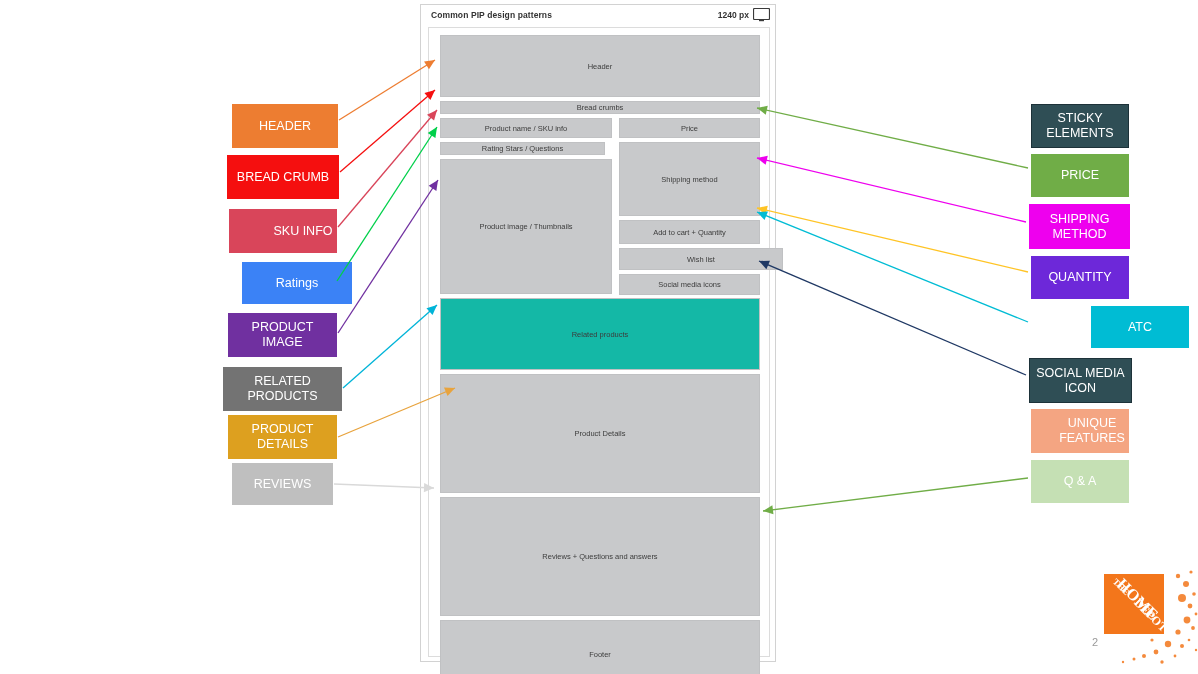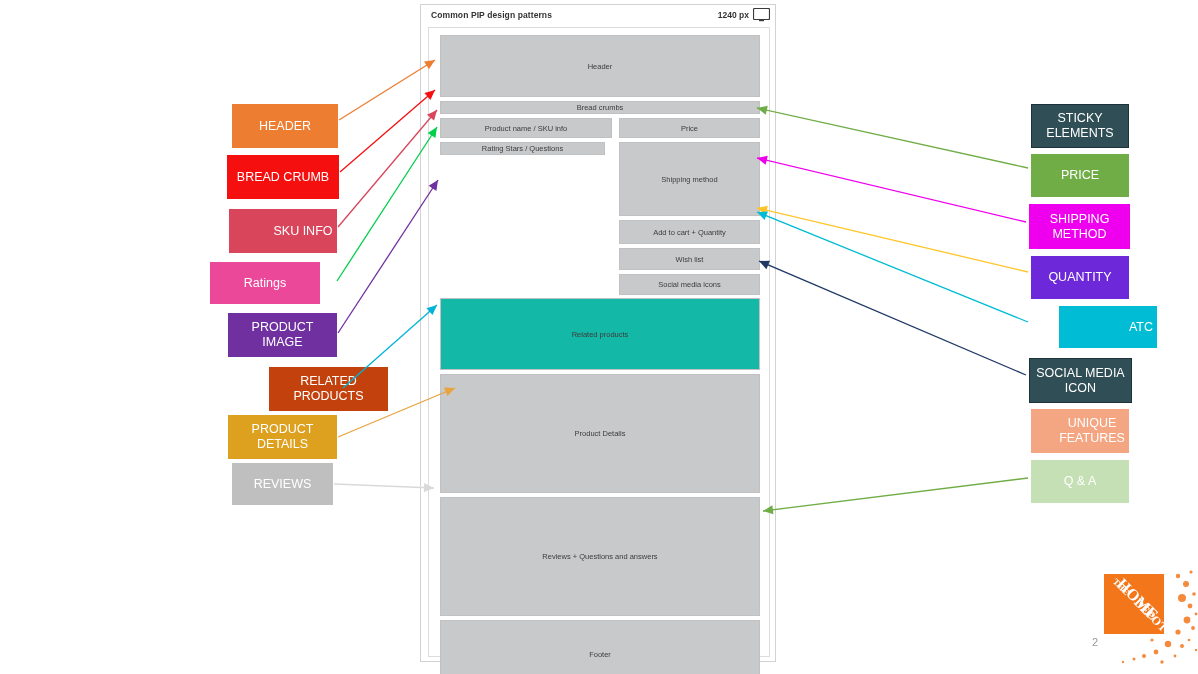--- a/index.html
+++ b/index.html
@@ -102,30 +102,33 @@
         </div>
         <div class="wbox" style="left: 11px; top: 73px; width: 320px; height: 13px; background: rgb(200, 201, 203);">
           <span>Bread crumbs</span>
         </div>
         <div class="wbox" style="left: 11px; top: 90px; width: 172px; height: 20px; background: rgb(200, 201, 203);">
           <span>Product name / SKU info</span>
         </div>
         <div class="wbox" style="left: 11px; top: 114px; width: 165px; height: 13px; background: rgb(200, 201, 203);">
           <span>Rating Stars / Questions</span>
         </div>
+        <div class="wbox" style="left: 11px; top: 131px; width: 172px; height: 135px; background: rgb(200, 201, 203);">
+          <span>Product image / Thumbnails</span>
+        </div>
         <div class="wbox" style="left: 190px; top: 90px; width: 141px; height: 20px; background: rgb(200, 201, 203);">
           <span>Price</span>
         </div>
         <div class="wbox" style="left: 190px; top: 192px; width: 141px; height: 24px; background: rgb(200, 201, 203);">
           <span>Add to cart + Quantity</span>
         </div>
         <div class="wbox" style="left: 190px; top: 114px; width: 141px; height: 74px; background: rgb(200, 201, 203);">
           <span>Shipping method</span>
         </div>
-        <div class="wbox" style="left: 190px; top: 220px; width: 141px; height: 22px; background: rgb(200, 201, 203);">
+        <div class="wbox" style="left: 190px; top: 220px; width: 164px; height: 22px; background: rgb(200, 201, 203);">
           <span>Wish list</span>
         </div>
         <div class="wbox" style="left: 190px; top: 246px; width: 141px; height: 21px; background: rgb(200, 201, 203);">
           <span>Social media icons</span>
         </div>
         <div class="wbox" style="left: 11px; top: 270px; width: 320px; height: 72px; background: #14b8a6;">
           <span>Related products</span>
         </div>
         <div class="wbox" style="left: 11px; top: 346px; width: 320px; height: 119px; background: rgb(200, 201, 203);">
           <span>Product Details</span>
@@ -142,27 +145,27 @@
   <div id="left-labels">
       <div class="chip" style="left: 232px; top: 104px; width: 106px; height: 44px; background: rgb(237, 125, 49);">
         <span>HEADER</span>
       </div>
       <div class="chip" style="left: 227px; top: 155px; width: 112px; height: 44px; background: rgb(245, 15, 15);">
         <span>BREAD CRUMB</span>
       </div>
       <div class="chip" style="left: 229px; top: 209px; width: 108px; height: 44px; background: rgb(217, 69, 90); padding-left: 44px;">
         <span>SKU INFO</span>
       </div>
-      <div class="chip" style="left: 210px; top: 262px; width: 110px; height: 42px; background: #ec4899; justify-content: center;">
+      <div class="chip" style="left: 242px; top: 262px; width: 110px; height: 42px; background: #3b82f6; justify-content: center;">
         <span>Ratings</span>
       </div>
       <div class="chip" style="left: 228px; top: 313px; width: 109px; height: 44px; background: rgb(112, 48, 160);">
         <span>PRODUCT<br>IMAGE</span>
       </div>
-      <div class="chip" style="left: 223px; top: 367px; width: 119px; height: 44px; background: #c2410c; margin-left: 46px;">
+      <div class="chip" style="left: 223px; top: 367px; width: 119px; height: 44px; background: #737373;">
         <span>RELATED<br>PRODUCTS</span>
       </div>
       <div class="chip" style="left: 228px; top: 415px; width: 109px; height: 44px; background: rgb(221, 160, 31);">
         <span>PRODUCT<br>DETAILS</span>
       </div>
       <div class="chip" style="left: 232px; top: 463px; width: 101px; height: 42px; background: rgb(191, 191, 191);">
         <span>REVIEWS</span>
       </div>
     </div>
 
@@ -172,21 +175,21 @@
       </div>
       <div class="chip" style="left: 1031px; top: 154px; width: 98px; height: 43px; background: rgb(112, 173, 71);">
         <span>PRICE</span>
       </div>
       <div class="chip" style="left: 1029px; top: 204px; width: 101px; height: 45px; background: rgb(238, 0, 238);">
         <span>SHIPPING<br>METHOD</span>
       </div>
       <div class="chip" style="left: 1031px; top: 256px; width: 98px; height: 43px; background: #6d28d9;">
         <span>QUANTITY</span>
       </div>
-      <div class="chip" style="left: 1059px; top: 306px; width: 98px; height: 42px; background: rgb(0, 188, 212); justify-content: flex-end;">
+      <div class="chip" style="left: 1091px; top: 306px; width: 98px; height: 42px; background: rgb(0, 188, 212);">
         <span>ATC</span>
       </div>
       <div class="chip dark-border" style="left: 1029px; top: 358px; width: 103px; height: 45px; background: rgb(47, 78, 85);">
         <span>SOCIAL MEDIA<br>ICON</span>
       </div>
       <div class="chip" style="left: 1031px; top: 409px; width: 98px; height: 44px; background: rgb(244, 165, 130); padding-left: 28px;">
         <span>UNIQUE<br>FEATURES</span>
       </div>
       <div class="chip" style="left: 1031px; top: 460px; width: 98px; height: 43px; background: rgb(197, 224, 180);">
         <span>Q &amp; A</span>

